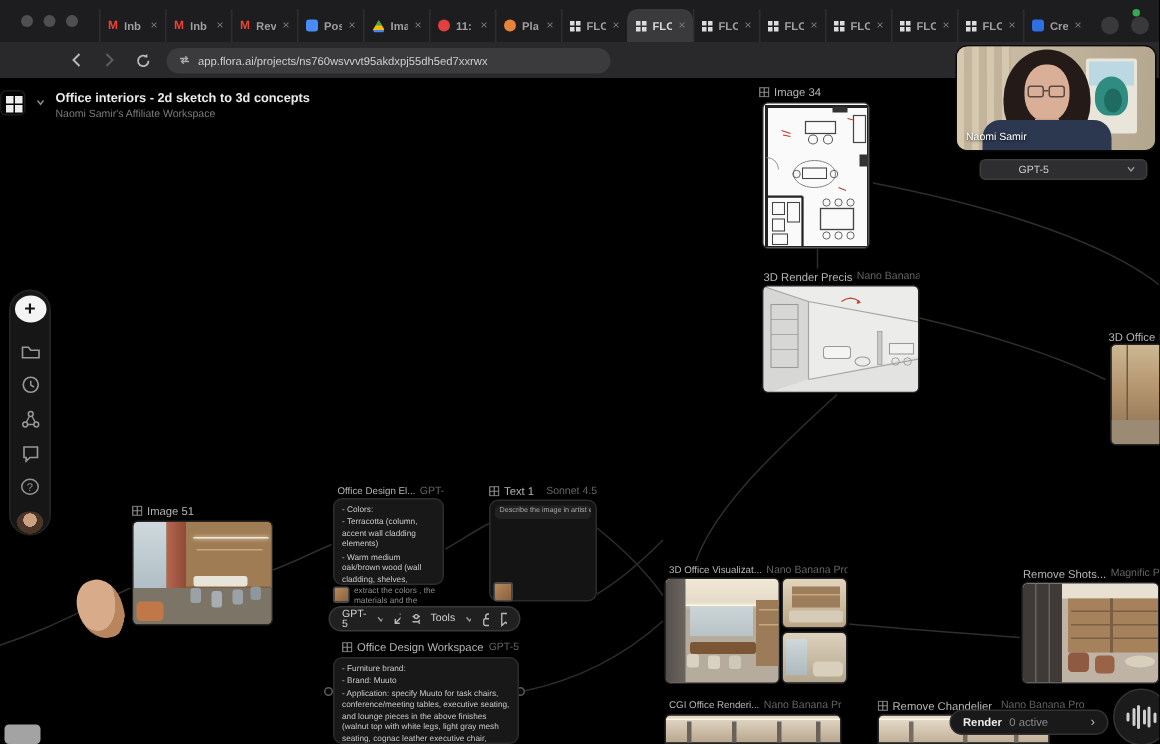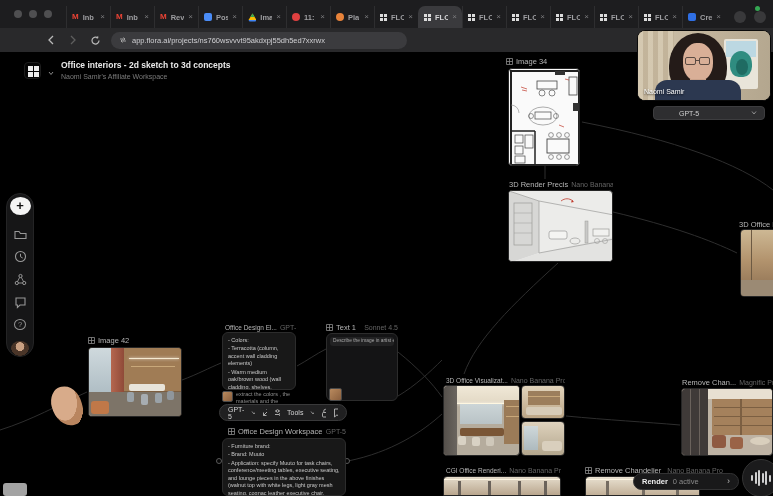--- a/index.html
+++ b/index.html
@@ -25,21 +25,21 @@
   .strip-circle{width:12px;height:12px;border-radius:50%;background:#39393b;}
   .rec-dot{position:absolute;right:13px;top:6px;width:5px;height:5px;border-radius:50%;background:#35a853;}
 
   .urlrow{position:absolute;left:0;top:28px;width:773px;height:24px;background:#29292b;z-index:40;display:flex;align-items:center;padding-left:37px;}
   .navbtn{width:16px;height:16px;display:flex;align-items:center;justify-content:center;margin-left:6px;}
   .urlpill{margin-left:8px;width:296px;height:17px;background:#3b3b3e;border-radius:9px;display:flex;align-items:center;gap:5px;padding:0 8px;}
   .urltext{color:#cfcfd2;font-size:7.5px;white-space:nowrap;overflow:hidden;}
   .edges{position:absolute;left:0;top:0;z-index:1;pointer-events:none;}
   .edges path{stroke:#2e2e2e;stroke-width:1;fill:none;}
 
-  .proj-head{position:absolute;left:24px;top:60px;display:flex;align-items:center;gap:7px;z-index:10;}
+  .proj-head{position:absolute;left:0;top:60px;display:flex;align-items:flex-start;gap:7px;z-index:10;}
   .app-logo{width:17px;height:17px;border-radius:4px;background-color:#050505;border:1px solid #1d1d1d;
     background-image:linear-gradient(#ededed,#ededed),linear-gradient(#ededed,#ededed),linear-gradient(#ededed,#ededed),linear-gradient(#ededed,#ededed);
     background-size:5px 5px;background-position:3px 3px,9px 3px,3px 9px,9px 9px;background-repeat:no-repeat;}
   .proj-title{color:#e9e9e9;font-size:8.5px;font-weight:bold;line-height:1.2;}
   .proj-sub{color:#7b7b7b;font-size:7px;margin-top:3px;}
 
   .sidebar{position:absolute;left:6px;top:193px;width:28px;height:164px;background:#161617;border:1px solid #242425;
            border-radius:15px;z-index:10;display:flex;flex-direction:column;align-items:center;padding-top:3px;}
   .sb-plus{width:21px;height:21px;border-radius:50%;background:#f4f4f4;color:#111;font-size:13px;font-weight:bold;
            display:flex;align-items:center;justify-content:center;margin-bottom:8px;}
@@ -341,21 +341,21 @@
   </div>
   <div class="img" style="left:740px;top:229px;width:40px;height:68px;background:linear-gradient(180deg,#cdb894 0%,#b3946e 45%,#8a6d50 100%)">
     <div style="position:absolute;left:10px;top:0;width:1px;height:100%;background:#6d5а43;background:#6d5a43"></div>
     <div style="position:absolute;left:0;bottom:0;width:100%;height:16px;background:#9b8a74"></div>
   </div>
 
   <div class="nhead" style="left:88px;top:336px;width:94px">
     <svg class="ic" width="7" height="7">
         <path d="M0.5 0.5h6v6h-6zM3.5 0.5v6M0.5 3.5h6" stroke="#8a8a8a" stroke-width="0.8" fill="none"></path>
       </svg>
-    <span class="nlabel">Image 42</span>
+    <span class="nlabel">Image 51</span>
   </div>
   <div class="img" style="left:88px;top:347px;width:94px;height:70px;background:#8a6f52">
     <div style="position:absolute;left:0;top:0;width:22px;height:100%;background:linear-gradient(180deg,#cfd9dd,#9fb0b8)"></div>
     <div style="position:absolute;left:22px;top:0;width:13px;height:100%;background:linear-gradient(90deg,#b5674f,#8f4a38)"></div>
     <div style="position:absolute;left:35px;top:0;width:59px;height:44px;background:#a07c55;border-bottom:1px solid #7c5e40"></div>
     <div style="position:absolute;left:40px;top:10px;width:50px;height:1px;background:#f5e9d0;box-shadow:0 0 3px #fff"></div>
     <div style="position:absolute;left:42px;top:18px;width:44px;height:1px;background:#c9a87a"></div>
     <div style="position:absolute;left:0;bottom:0;width:100%;height:24px;background:#7d7468"></div>
     <div style="position:absolute;left:40px;top:36px;width:36px;height:7px;background:#e8e4da;border-radius:2px"></div>
     <div style="position:absolute;left:38px;top:44px;width:7px;height:10px;background:#9aa2a8;border-radius:2px"></div>
@@ -465,21 +465,21 @@
   </div>
   <div class="img" style="left:521px;top:421px;width:44px;height:35px;background:linear-gradient(180deg,#ded2bd,#b3a68d)">
     <div style="position:absolute;left:2px;top:4px;width:14px;height:24px;background:linear-gradient(180deg,#cfd8da,#aebabe)"></div>
     <div style="position:absolute;left:20px;bottom:4px;width:20px;height:10px;background:#d9cfbd;border-radius:3px"></div>
   </div>
 
   <div class="nhead" style="left:679px;top:378px;width:94px">
     <svg class="ic" width="7" height="7">
         <path d="M0.5 0.5h6v6h-6zM3.5 0.5v6M0.5 3.5h6" stroke="#8a8a8a" stroke-width="0.8" fill="none"></path>
       </svg>
-    <span class="nlabel">Remove Chan...</span>
+    <span class="nlabel">Remove Shots...</span>
     <span class="nmodel">Magnific Precis</span>
   </div>
   <div class="img" style="left:681px;top:388px;width:92px;height:68px;background:#beb3a4">
     <div style="position:absolute;left:0;top:0;width:100%;height:10px;background:#e8e0d2"></div>
     <div style="position:absolute;left:0;top:0;width:26px;height:100%;background:#3f3a38"></div>
     <div style="position:absolute;left:8px;top:0;width:1px;height:100%;background:#6a625c"></div>
     <div style="position:absolute;left:17px;top:0;width:1px;height:100%;background:#6a625c"></div>
     <div style="position:absolute;left:30px;top:10px;width:62px;height:36px;background:#a5815c"></div>
     <div style="position:absolute;left:32px;top:18px;width:58px;height:1px;background:#7c5f42"></div>
     <div style="position:absolute;left:32px;top:27px;width:58px;height:1px;background:#7c5f42"></div>

